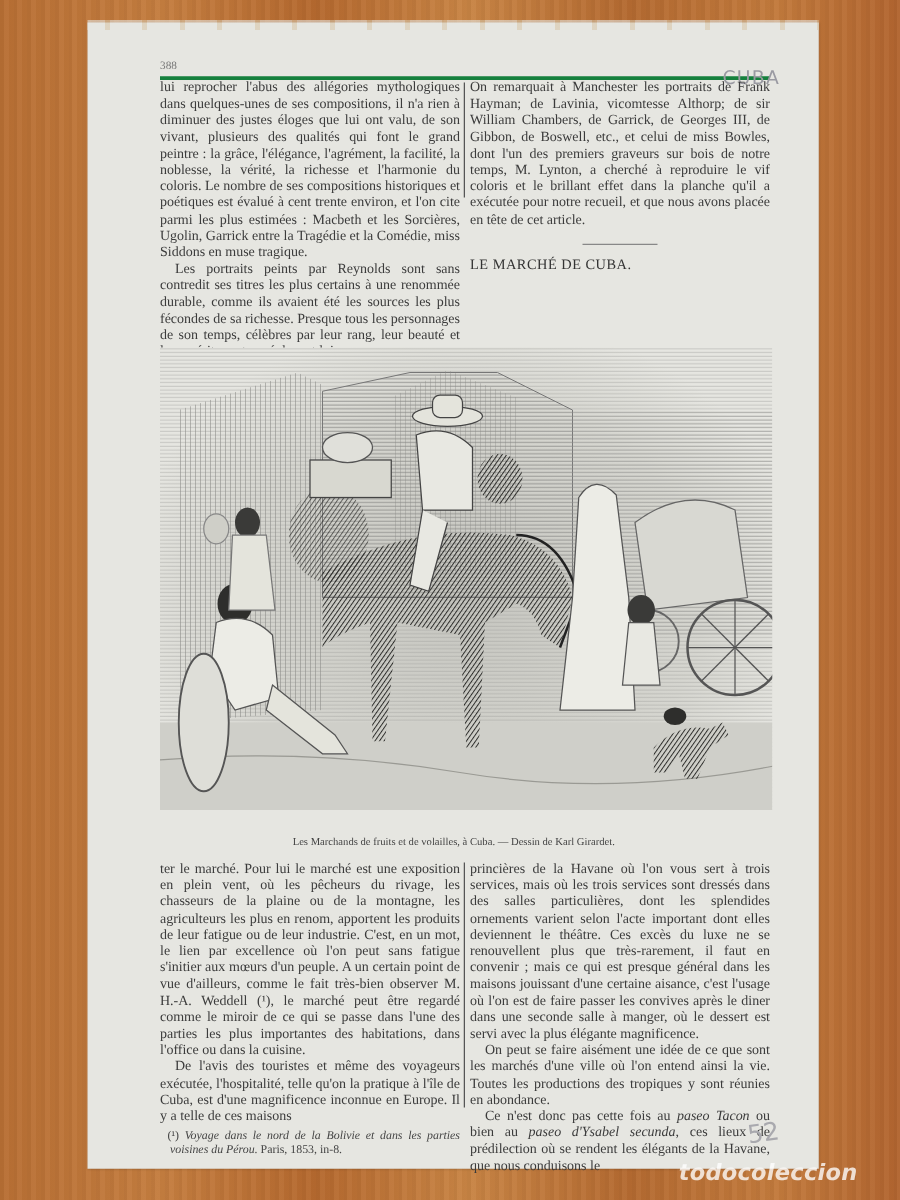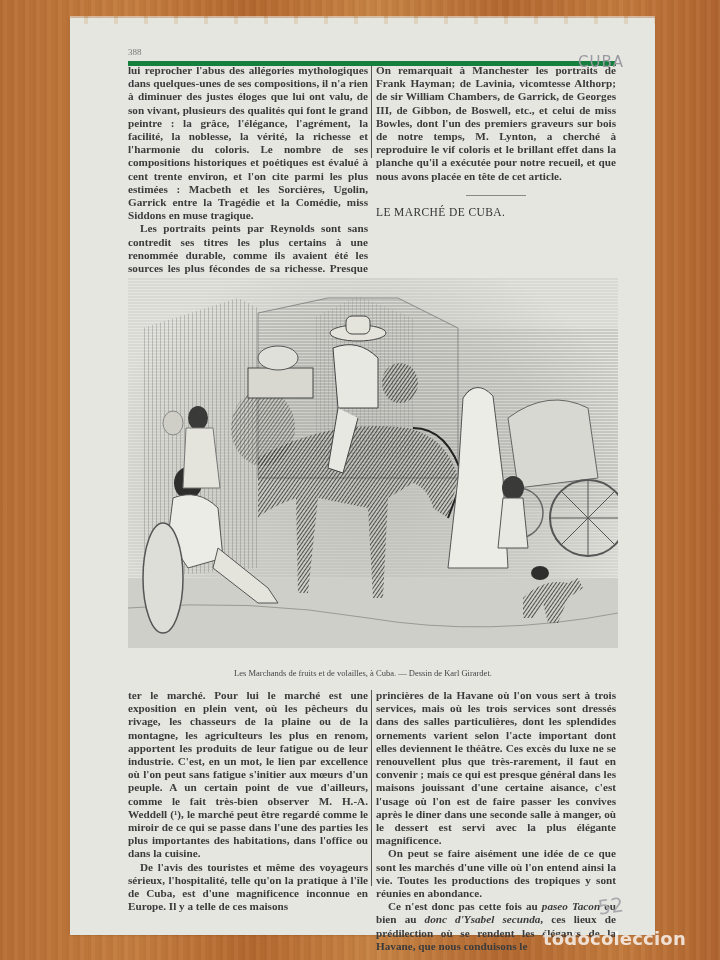--- a/index.html
+++ b/index.html
@@ -17,31 +17,31 @@
     background:#e6e6e1;
     box-shadow: 0 0 2px rgba(0,0,0,0.25);
   }
   .paper-torn-top {
     position:absolute; left:0; right:0; top:-2px; height:8px;
     background: repeating-linear-gradient(90deg, #e6e6e1 0 14px, #d9c7aa 14px 18px, #e6e6e1 18px 30px);
     opacity:0.6;
   }
   .header {
     position:absolute; left:58px; top:27px; width:488px; height:16px;
-    border-bottom:5px solid #15803d;
+    border-bottom:3px solid #15803d;
     color:#3d3d3d;
   }
   .page-num { position:absolute; left:0; top:2px; font-size:9px; color:#777; }
   .journal-title { position:absolute; left:0; right:0; top:1px; text-align:center; font-size:11.5px; letter-spacing:0.3px; color:#333; }
   .pencil-note { position:absolute; left:450px; top:8px; font-family:"DejaVu Sans", sans-serif; font-size:15px; color:#9a9aa2; letter-spacing:1px; }
   .col {
     position:absolute; font-size:11.2px; line-height:13.2px; color:#3b3b3b;
     text-align:justify; hyphens:auto;
   }
-  .col p { margin:0;font-weight:bold; }
+  .col p { margin:0; }
   .col p.indent { text-indent:12px; }
   .col-top-left { left:58px; top:46px; width:240px; }
   .col-top-right { left:306px; top:46px; width:240px; }
   .col-bot-left { left:58px; top:671px; width:240px; }
   .col-bot-right { left:306px; top:671px; width:240px; }
   .rule-top { position:absolute; left:301px; top:48px; width:1px; height:92px; background:#555; }
   .rule-bot { position:absolute; left:301px; top:672px; width:1px; height:196px; background:#555; }
   .sep-line { width:60px; height:1px; background:#888; margin:12px auto 10px; }
   .section-title { text-align:left; font-size:11.5px; letter-spacing:0.4px; margin-bottom:6px; color:#333; }
   .footnote { font-size:9.5px; line-height:11px; margin-top:4px; padding-left:8px; text-indent:-2px; color:#444; }
@@ -50,21 +50,21 @@
   .engraving {
     position:absolute; left:58px; top:260px; width:490px; height:370px;
     background: radial-gradient(ellipse at 50% 55%, #c6c6c0 0%, #d6d6d0 55%, #e6e6e1 80%);
     overflow:hidden;
   }
   .engraving svg { width:100%; height:100%; display:block; }
   .caption { position:absolute; left:48px; top:650px; width:490px; text-align:center; font-size:8.5px; color:#444; }
   .pencil-num { position:absolute; left:528px; top:876px; font-family:"DejaVu Sans", sans-serif; font-size:20px; color:#a9a9ae; transform:rotate(-8deg); }
   .watermark {
     position:absolute; left:543px; top:928px; font-family:"DejaVu Sans", sans-serif; font-weight:bold;
-    font-size:18px; color:rgba(255,255,255,0.78); letter-spacing:0.2px;
+    font-size:18px; color:rgba(255,255,255,0.78); letter-spacing:0.2px;font-style:italic;
   }
 </style>
 </head>
 <body>
 
 <div class="wood-grain"></div>
 
 <div class="paper">
   <div class="paper-torn-top"></div>
 
@@ -148,25 +148,30 @@
 
       <ellipse cx="70" cy="140" rx="10" ry="12" fill="#3a3a38"></ellipse>
       <path d="M58,150 L85,150 L92,210 L55,210 Z" fill="#e4e4dc" stroke="#777"></path>
       <ellipse cx="45" cy="145" rx="10" ry="12" fill="#cfcfc8" stroke="#888"></ellipse>
     </svg>
   </div>
   <div class="caption">Les Marchands de fruits et de volailles, à Cuba. — Dessin de Karl Girardet.</div>
 
   <div class="col col-bot-left">
     <p>ter le marché. Pour lui le marché est une exposition en plein vent, où les pêcheurs du rivage, les chasseurs de la plaine ou de la montagne, les agriculteurs les plus en renom, apportent les produits de leur fatigue ou de leur industrie. C'est, en un mot, le lien par excellence où l'on peut sans fatigue s'initier aux mœurs d'un peuple. A un certain point de vue d'ailleurs, comme le fait très-bien observer M. H.-A. Weddell (¹), le marché peut être regardé comme le miroir de ce qui se passe dans l'une des parties les plus importantes des habitations, dans l'office ou dans la cuisine.</p>
-    <p class="indent">De l'avis des touristes et même des voyageurs sérieux, l'hospitalité, telle qu'on la pratique à l'île de Cuba, est d'une magnificence inconnue en Europe. Il y a telle de ces maisons</p>
+    <p class="indent">De l'avis des touristes et même des voyageurs exécutée, l'hospitalité, telle qu'on la pratique à l'île de Cuba, est d'une magnificence inconnue en Europe. Il y a telle de ces maisons</p>
+    <div class="footnote">
+      <span>(¹)</span>
+      <i>Voyage dans le nord de la Bolivie et dans les parties voisines du Pérou.</i>
+      <span>Paris, 1853, in-8.</span>
+    </div>
   </div>
   <div class="rule-bot"></div>
   <div class="col col-bot-right">
     <p>princières de la Havane où l'on vous sert à trois services, mais où les trois services sont dressés dans des salles particulières, dont les splendides ornements varient selon l'acte important dont elles deviennent le théâtre. Ces excès du luxe ne se renouvellent plus que très-rarement, il faut en convenir ; mais ce qui est presque général dans les maisons jouissant d'une certaine aisance, c'est l'usage où l'on est de faire passer les convives après le diner dans une seconde salle à manger, où le dessert est servi avec la plus élégante magnificence.</p>
     <p class="indent">On peut se faire aisément une idée de ce que sont les marchés d'une ville où l'on entend ainsi la vie. Toutes les productions des tropiques y sont réunies en abondance.</p>
-    <p class="indent"><span>Ce n'est donc pas cette fois au</span> <em>paseo Tacon</em> <span>ou bien au</span> <em>donc d'Ysabel secunda</em><span>, ces lieux de prédilection où se rendent les élégants de la Havane, que nous conduisons le</span></p>
+    <p class="indent"><span>Ce n'est donc pas cette fois au</span> <em>paseo Tacon</em> <span>ou bien au</span> <em>paseo d'Ysabel secunda</em><span>, ces lieux de prédilection où se rendent les élégants de la Havane, que nous conduisons le</span></p>
   </div>
 
   <div class="pencil-num">52</div>
 </div>
 
 <div class="watermark">todocoleccion</div>
 
 </body></html>

